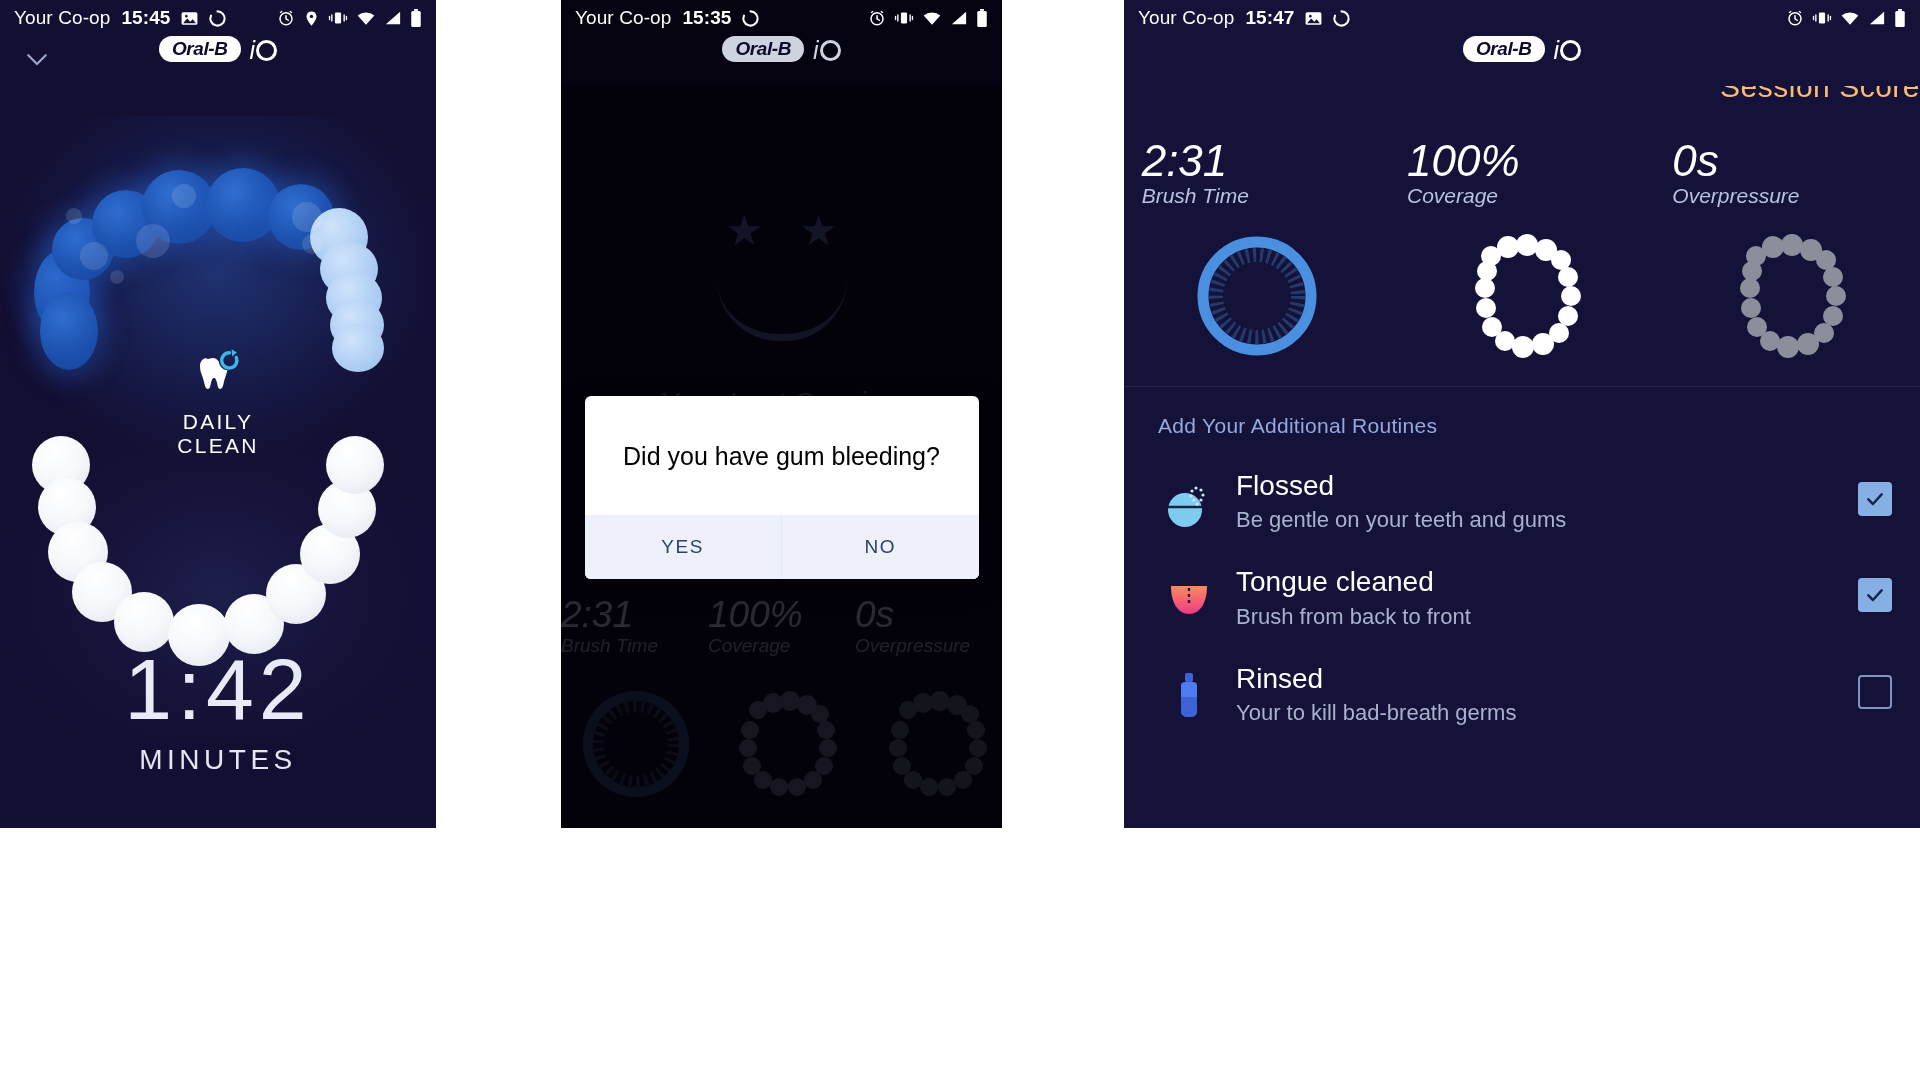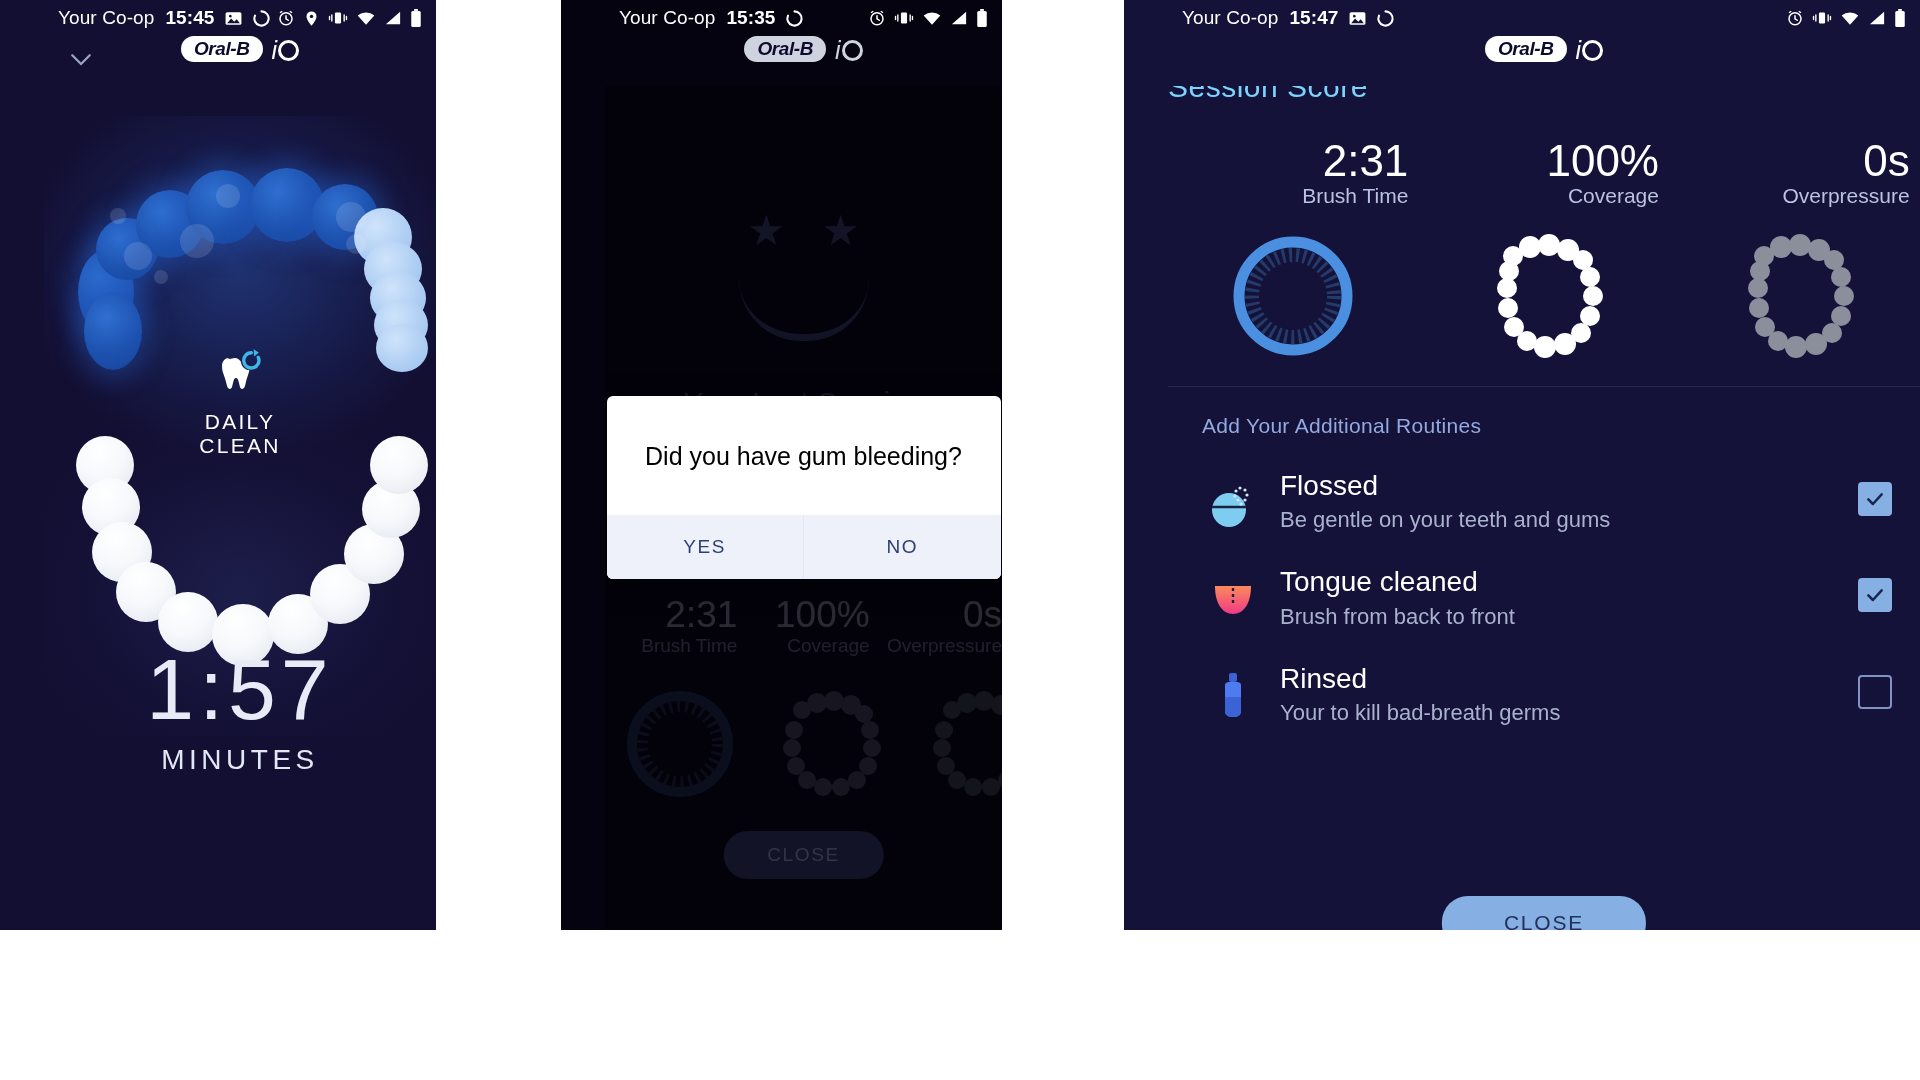--- a/index.html
+++ b/index.html
@@ -5,21 +5,21 @@
   * { box-sizing: border-box; margin: 0; padding: 0; }
   body {
     width: 1920px; height: 1080px;
     background: #ffffff;
     font-family: "Liberation Sans", sans-serif;
     overflow: hidden;
   }
   .stage { position: relative; width: 1920px; height: 1080px; display: flex; }
 
   
-  .phone { position: relative; overflow: hidden; height: 930px; padding-left: 44px; }
+  .phone { position: relative; overflow: hidden; height: 828px; }
   .phone1 { width: 436px; background: #130f33; }
   .gap { width: 125px; background: #ffffff; height: 1080px; }
   .phone2 { width: 441px; background: #05030f; }
   .gap2 { width: 122px; background: #ffffff; height: 1080px; }
   .phone3 { width: 796px; background: #141238; }
 
   
   .statusbar {
     position: relative; z-index: 40;
     height: 36px; display: flex; align-items: center;
@@ -125,21 +125,21 @@
     border-bottom: 7px solid #2b3356; border-radius: 0 0 120px 120px;
   }
   .p2-sessiontext {
     position: absolute; left: 0; right: 0; top: 300px; text-align: center;
     color: #3a4265; font-size: 30px; font-weight: 300;
   }
   .p2-metrics {
     position: absolute; left: 0; right: 0; top: 510px;
     display: flex; justify-content: space-around; opacity: .45;
   }
-  .metric { text-align: right; width: 150px; }
+  .metric { text-align: left; width: 150px; font-style: italic; }
   .metric-val { color: #e9ecf7; font-size: 37px; font-weight: 300; line-height: 1.05; }
   .metric-lbl { color: #aab3cf; font-size: 19px; font-weight: 300; margin-top: 0; }
   .p2-rings {
     position: absolute; left: 0; right: 0; top: 600px;
     display: flex; justify-content: space-around; opacity: .42;
   }
   .ringwrap { width: 150px; height: 120px; position: relative; }
   .p2-close {
     position: absolute; left: 50%; transform: translateX(-50%); top: 745px;
     background: #2a3154; color: #7e87a8; border: none; border-radius: 24px;
@@ -163,22 +163,22 @@
     flex: 1; padding: 21px 0; text-align: center;
     color: #2a3f75; font-size: 19px; letter-spacing: 1.6px;
     background: #eef1f9; border: none;
     font-family: "Liberation Sans", sans-serif;
   }
   .dialog-btn + .dialog-btn { border-left: 1px solid #e2e7f2; }
 
   
   .p3-body { position: relative; height: 994px; background: #141238; overflow: hidden; }
   .p3-ghost {
-    position: absolute; left: 0; right: 0; top: -16px; text-align: left;
-    color: #7dd3fc; font-size: 30px; font-weight: 300; letter-spacing: .5px;
+    position: absolute; left: 0; right: 0; top: -16px; text-align: right;
+    color: #fdba74; font-size: 30px; font-weight: 300; letter-spacing: .5px;
   }
   .p3-metrics {
     position: absolute; left: 0; right: 0; top: 52px;
     display: flex; justify-content: space-around;
   }
   .p3-metrics .metric { width: 230px; }
   .p3-metrics .metric-val { font-size: 44px; color: #ffffff; }
   .p3-metrics .metric-lbl { font-size: 21px; color: #b9c2de; }
   .p3-rings {
     position: absolute; left: 0; right: 0; top: 148px;
@@ -338,21 +338,21 @@
             <path d="M40.6 5.2l5.2 3.4-4.6 3.8z" fill="#3eb7e8"></path>
           </svg>
         </span>
         <div class="mode-label">
           <div>DAILY</div>
           <div>CLEAN</div>
         </div>
       </div>
 
       <div class="timer">
-        <div class="timer-num">1:57</div>
+        <div class="timer-num">1:42</div>
         <div class="timer-unit">MINUTES</div>
       </div>
 
       <div class="navbar">
         <span class="nav-ico"><svg width="26" height="26" viewBox="0 0 24 24">
               <path d="M16 4L5 12l11 8z" fill="#d8dae2"></path>
             </svg></span>
         <span class="nav-ico"><svg width="26" height="26" viewBox="0 0 24 24">
               <circle cx="12" cy="12" r="9" fill="#d8dae2"></circle>
             </svg></span>

